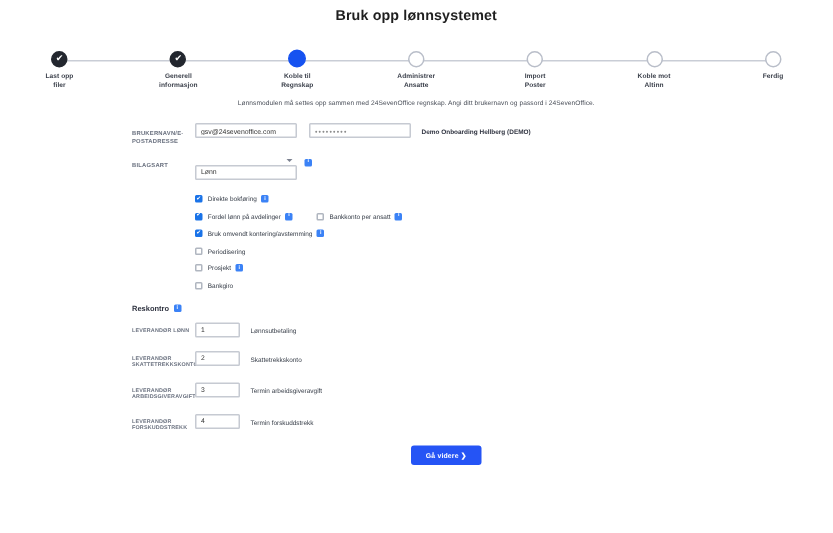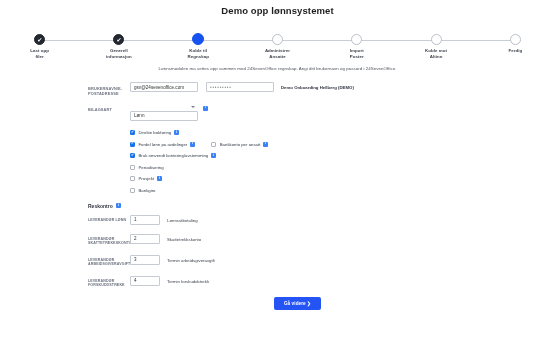--- a/index.html
+++ b/index.html
@@ -140,21 +140,21 @@
     padding:4px 10px;cursor:pointer;
     font-family:"Liberation Sans",sans-serif;
     letter-spacing:.1px;
   }
 </style>
 </head>
 <body>
 
 <div class="page">
 
-  <div class="title">Demo opp lønnsystemet</div>
+  <div class="title">Bruk opp lønnsystemet</div>
 
   <div class="stepper">
     <div class="track"></div>
     <div class="steps" id="steps-host">
         <div class="step">
           <div class="dot done">
             <span class="chk">✔</span>
           </div>
           <div class="step-label">Last opp<br>filer</div>
         </div>

